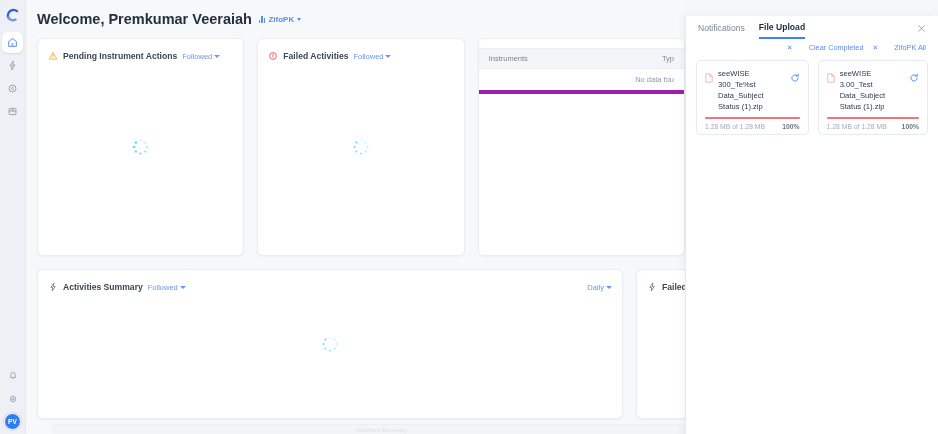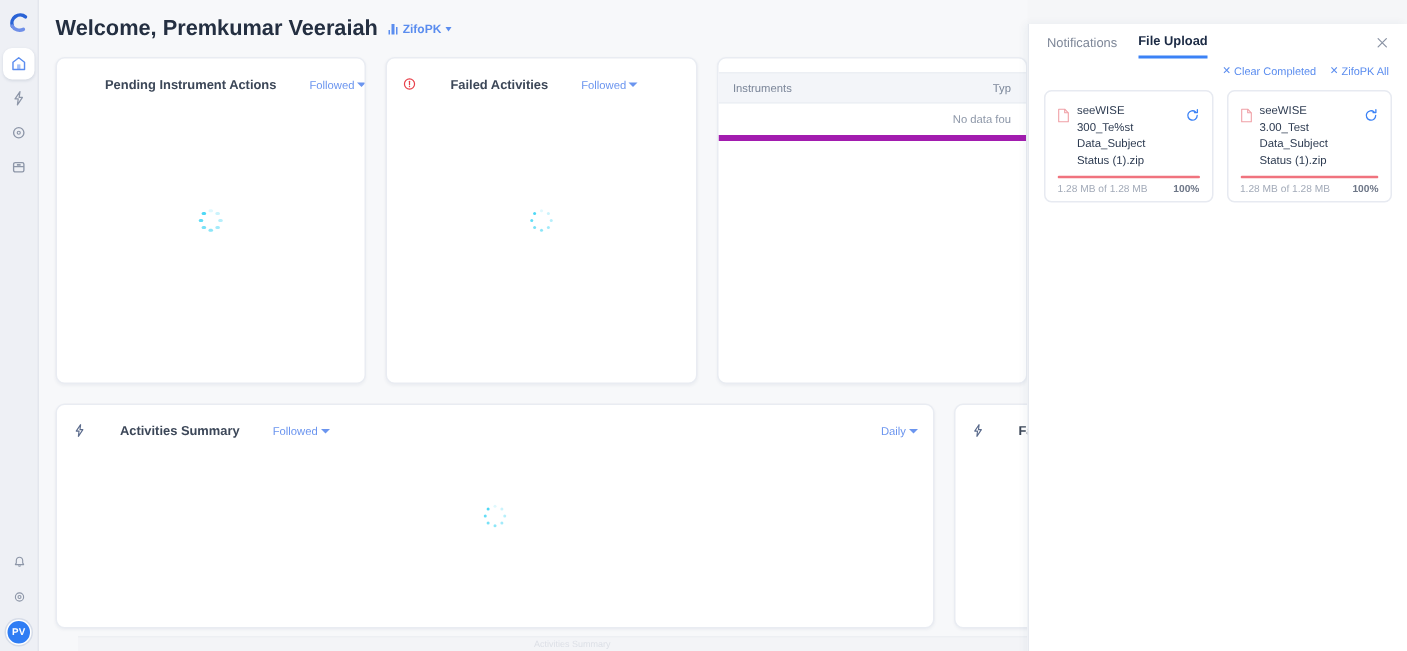--- a/index.html
+++ b/index.html
@@ -81,21 +81,21 @@
     border-radius: 6px;
     box-shadow: 0 1px 2px rgba(40,60,100,.05);
     position: relative;
     overflow: hidden;
   }
   .card-top { width: 243px; height: 218px; }
   .card-bot { width: 586px; height: 150px; flex: 0 0 auto; }
   .card-bot-2 { width: 243px; height: 150px; flex: 0 0 auto; }
 
   .card-head {
-    display: flex; align-items: flex-end; gap: 22px;
+    display: flex; align-items: flex-end; gap: 5px;
     padding: 12px 10px 0 10px;
   }
   .card-title { font-size: 8.6px; font-weight: bold; color: #3c4758; white-space: nowrap; }
   .followed {
     font-size: 7.5px; color: #6b95ef; cursor: pointer;
     display: flex; align-items: center; gap: 2px; white-space: nowrap;
   }
   .chev { width: 0; height: 0; border-left: 2.6px solid transparent; border-right: 2.6px solid transparent; border-top: 3.2px solid currentColor; }
   .chev-lg { border-left-width: 3px; border-right-width: 3px; border-top-width: 3.6px; }
   .head-right { margin-left: auto; display: flex; align-items: center; }
@@ -139,21 +139,21 @@
     position: absolute; right: 10px; top: 7px;
     width: 13px; height: 13px; cursor: pointer;
     color: #8b94a5; font-size: 12px; line-height: 11px; text-align: center;
   }
   #panel-actions {
     display: flex; justify-content: flex-end; gap: 9px;
     padding: 4px 12px 0 0;
   }
   .clear-link {
     font-size: 7.3px; color: #5b8def; cursor: pointer;
-    display: flex; align-items: center; gap: 2px; white-space: nowrap;
+    display: flex; align-items: center; gap: 16px; white-space: nowrap;
   }
   .xmark { font-size: 7px; line-height: 7px; }
 
   #upload-list { padding: 8px 10px 0 10px; display: flex; flex-direction: row; gap: 9px; }
   .up-item {
     border: 1px solid #e7eaf1; border-radius: 5px;
     padding: 7px 8px 4px 8px;
     background: #fff;
   }
   .up-row1 { display: flex; align-items: flex-start; gap: 5px; }

